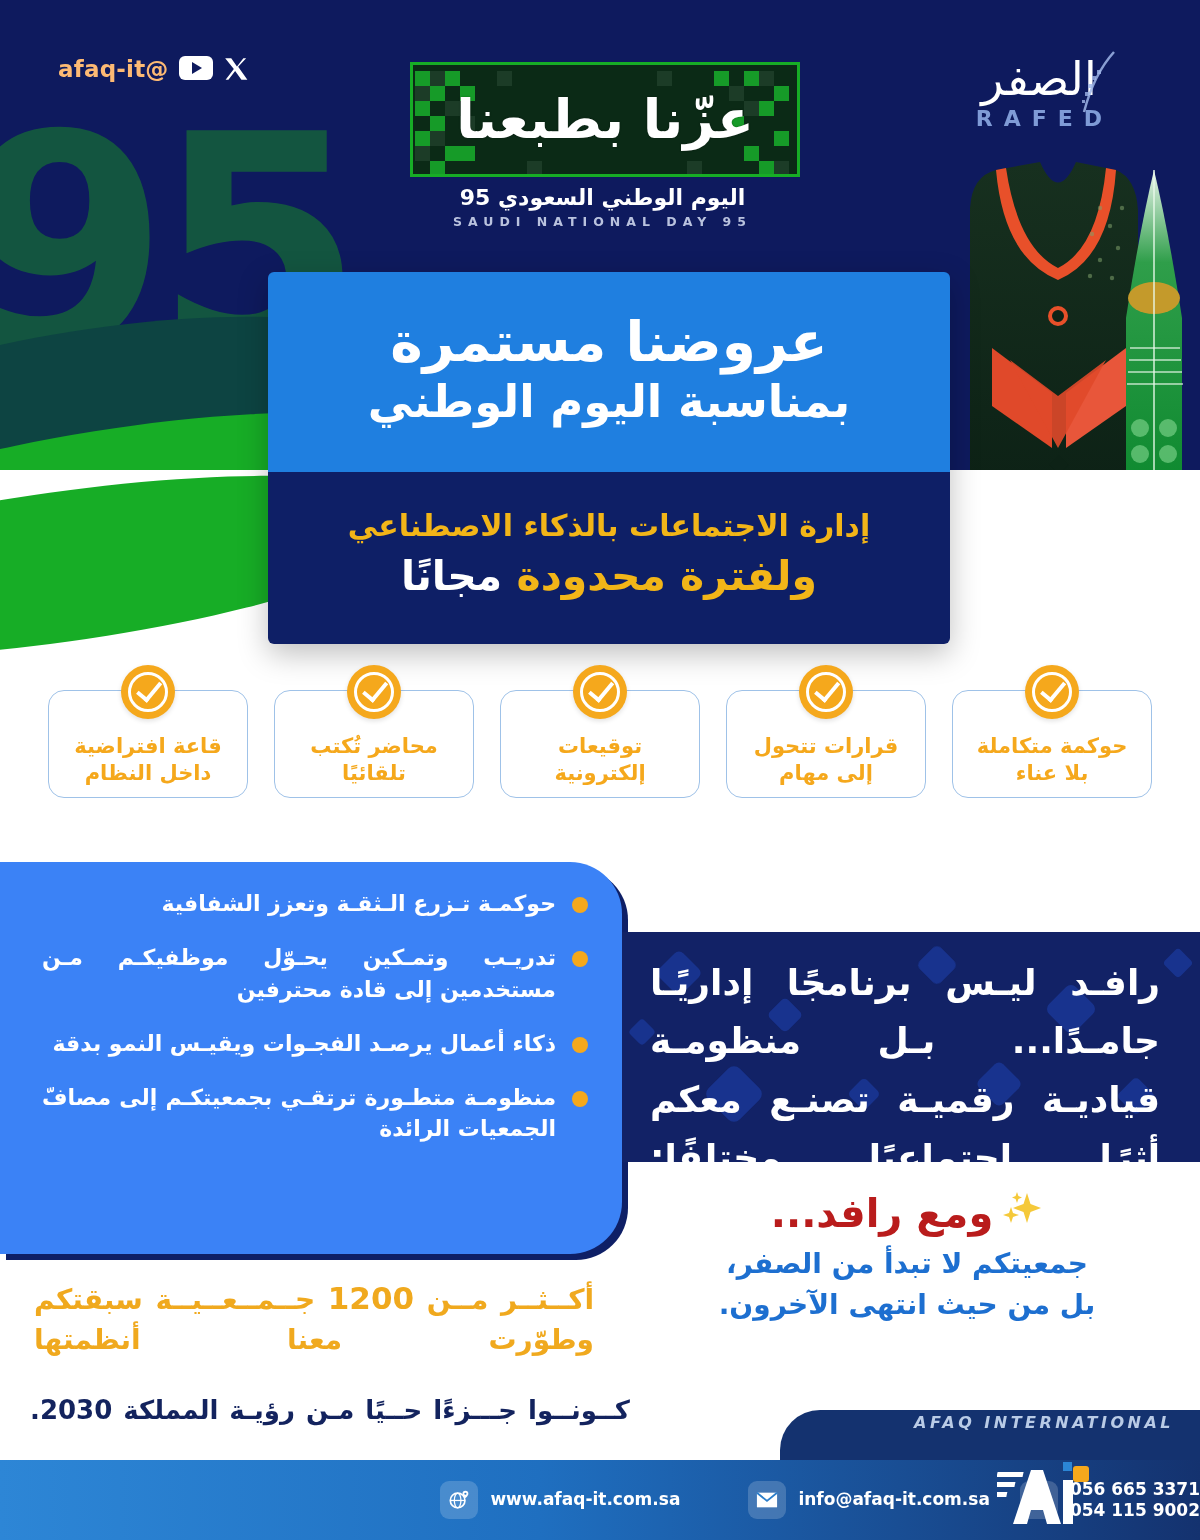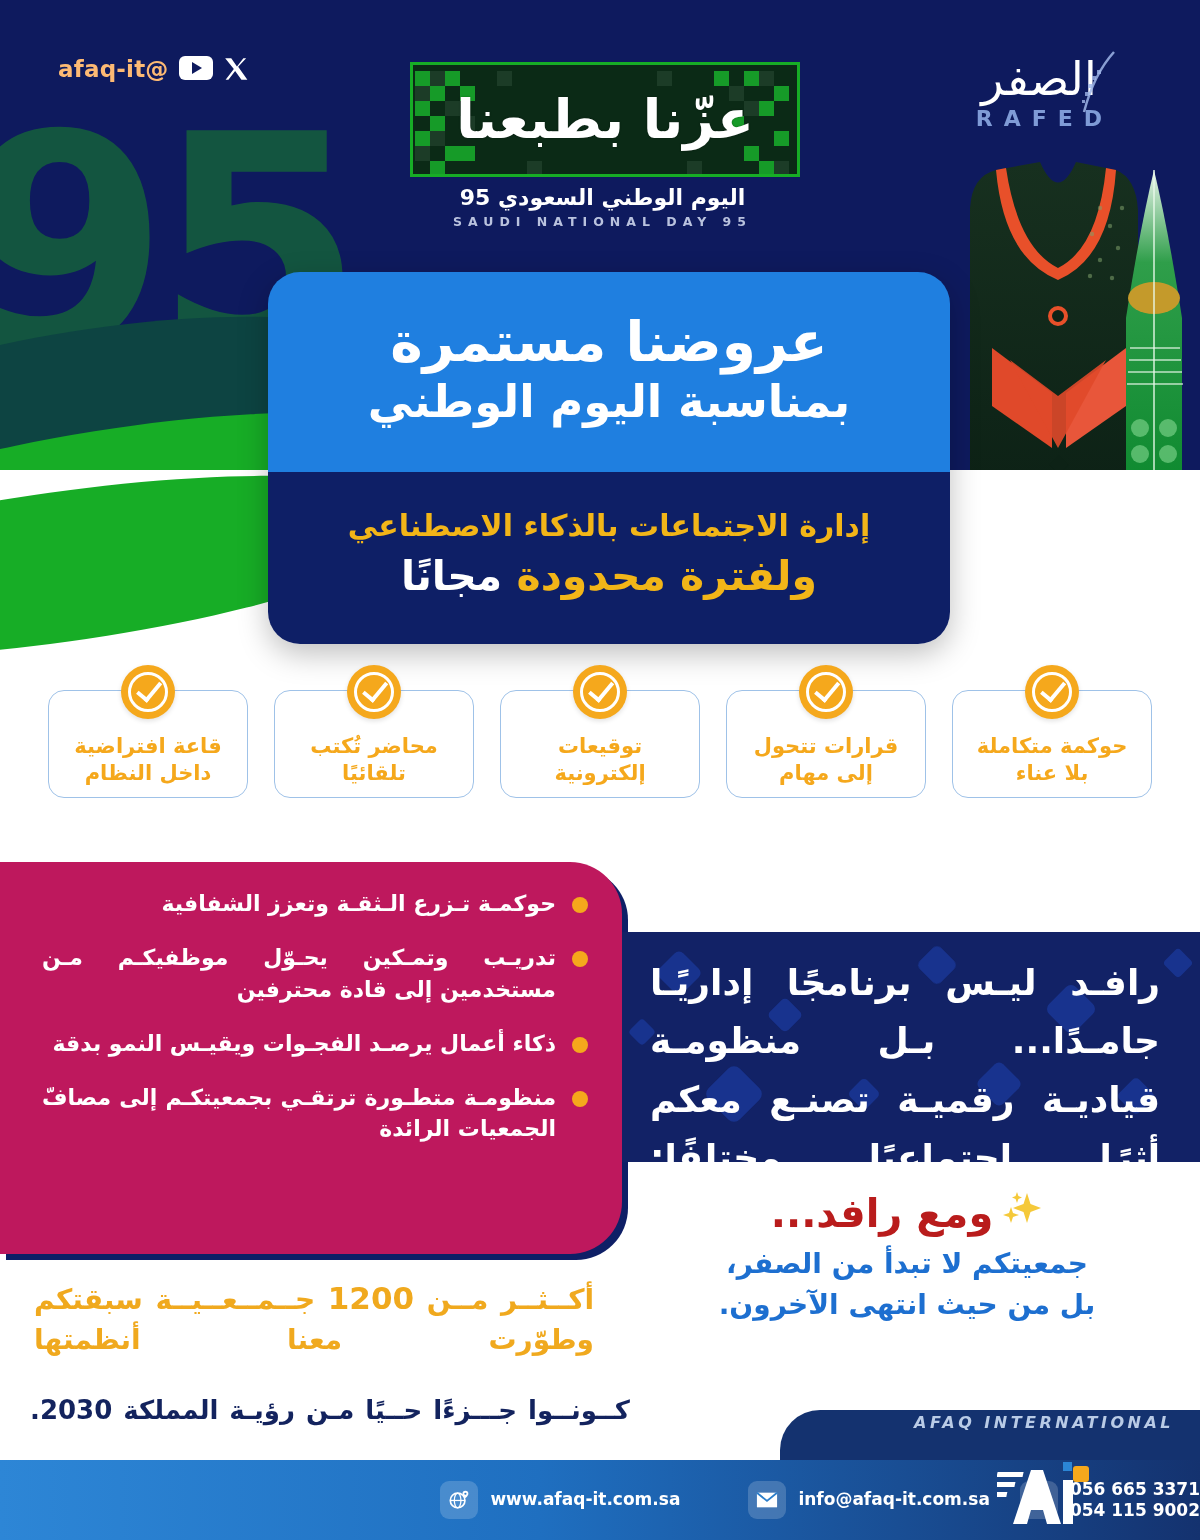--- a/index.html
+++ b/index.html
@@ -112,21 +112,21 @@
   
   .tower-art {
     position: absolute; right: 10px; top: 148px;
     width: 250px; height: 390px;
     overflow: hidden;
   }
 
   
   .hero-card {
     position: absolute; left: 268px; top: 272px; width: 682px; height: 372px;
-    border-radius: 32px; overflow: hidden;
+    border-radius: 6px; overflow: hidden;
     box-shadow: 0 10px 30px rgba(0,0,0,.25);
   }
   .hero-top {
     background: #1f7fe0; height: 200px;
     display: flex; flex-direction: column; align-items: center; justify-content: center;
     padding: 10px 28px 14px;
   }
   .hero-top .l1 {
     color: #ffffff; font-size: 55px; font-weight: 800; line-height: 1.12;
     text-align: center; white-space: nowrap;
@@ -180,21 +180,21 @@
     border-bottom: 4px solid #ffffff; transform: rotate(40deg) translate(-1px,-3px);
   }
   .badge-label {
     color: #f5a81c; font-size: 21px; font-weight: 800; text-align: center;
     line-height: 1.28; padding: 0 6px;
   }
 
   
   .blue-panel {
     position: absolute; left: 0; top: 862px; width: 622px; height: 392px;
-    background: #be185d;
+    background: #3b82f6;
     border-radius: 0 52px 52px 0;
     box-shadow: 6px 6px 0 0 #0e1f66;
     padding: 26px 34px 24px 42px;
   }
   .bullet-row {
     display: flex; flex-direction: row; align-items: flex-start;
     gap: 16px; margin-bottom: 22px;
   }
   .bullet-dot {
     flex: 0 0 auto; width: 16px; height: 16px; border-radius: 50%;

